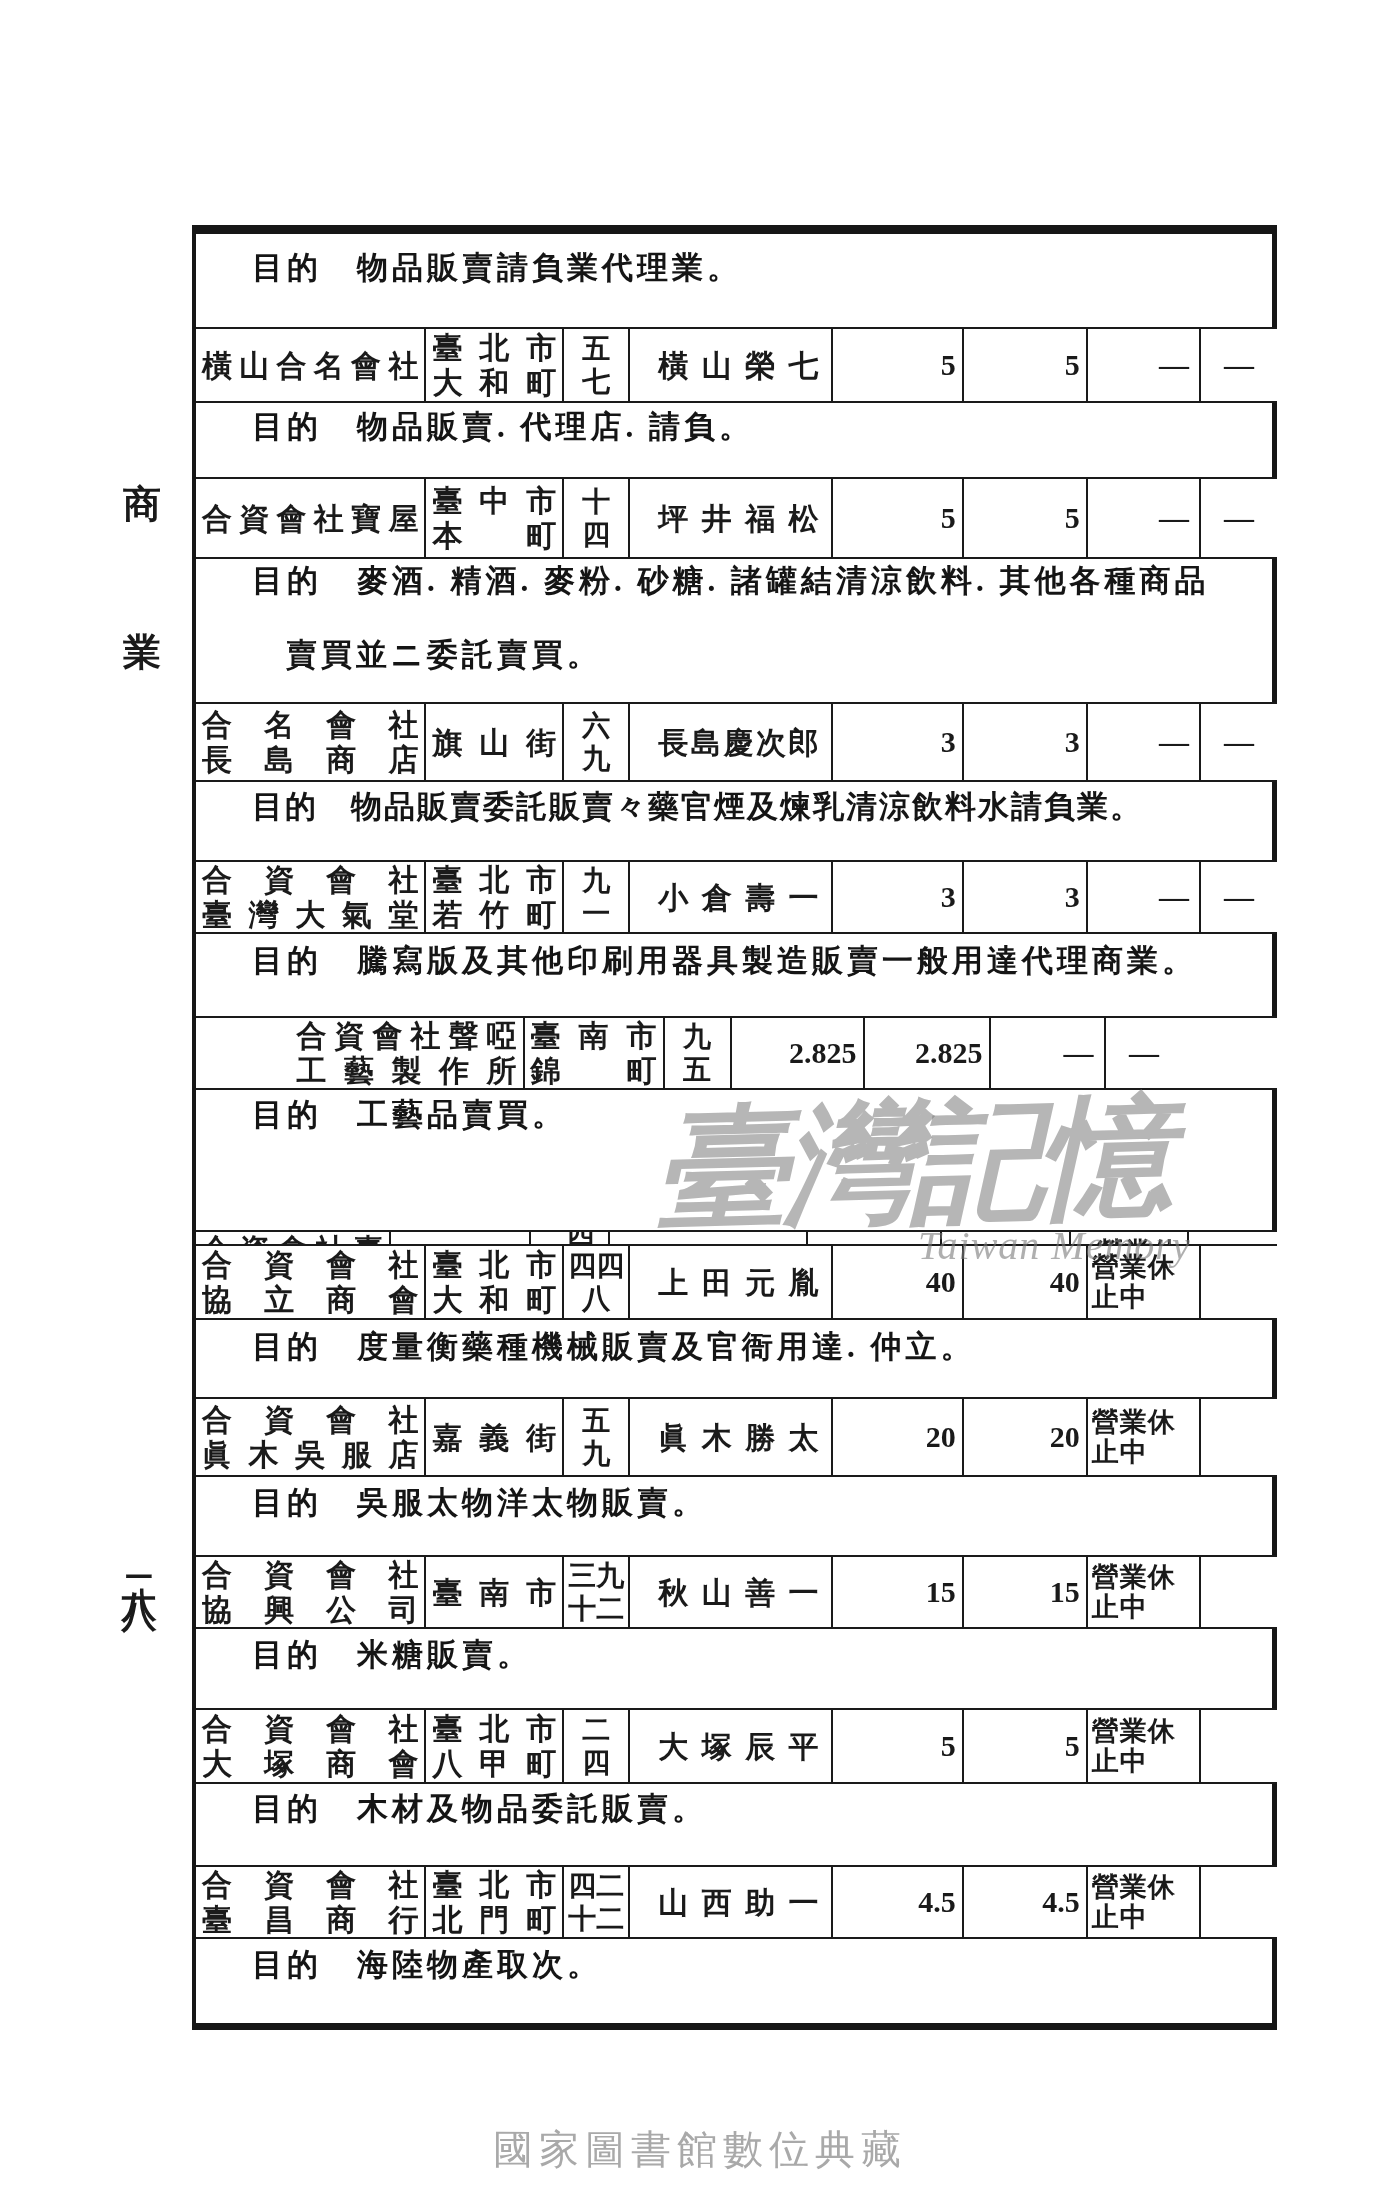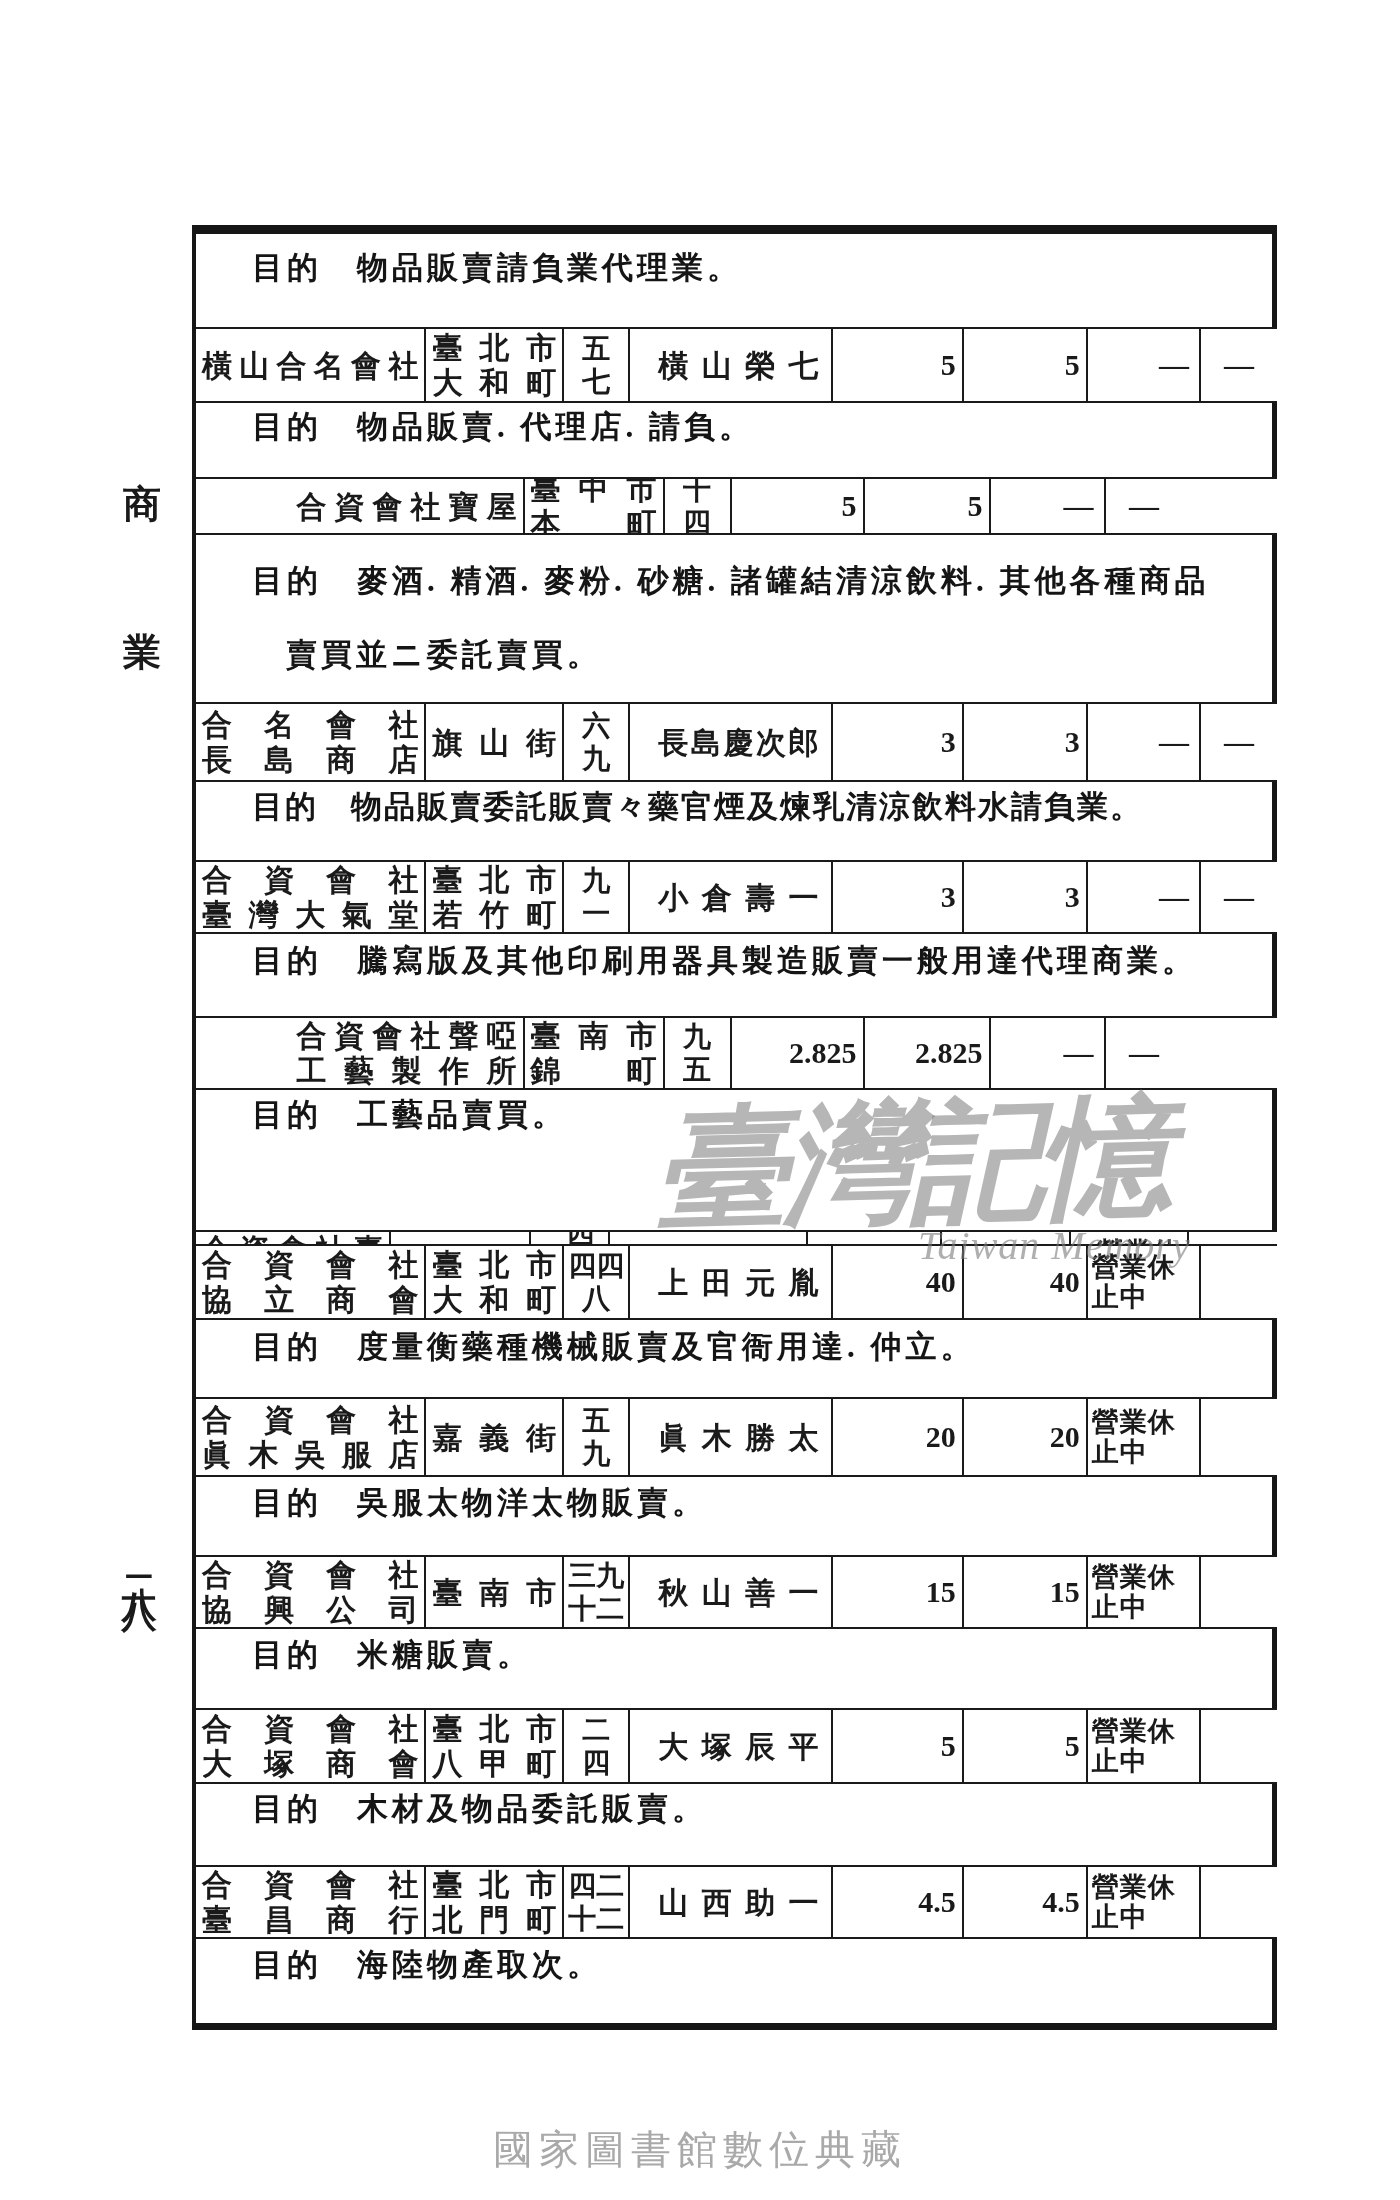--- a/index.html
+++ b/index.html
@@ -45,21 +45,21 @@
   .c6{width:126px;font-size:30px;font-weight:bold;}
   .c6 div{text-align:right;line-height:34px;}
   .c7{width:115px;font-size:27px;font-weight:bold;padding:1px 4px;}
   .c7 div{line-height:30px;}
   .c7.dash div{text-align:right;padding-right:6px;font-size:30px;}
   .c7.status div{text-align:left;letter-spacing:1px;}
   .c8{width:77px;font-size:30px;font-weight:bold;}
   .c8 div{text-align:center;line-height:34px;}
   
   .r1{top:327px;height:76px;}
-  .r2{top:477px;height:58px;}
+  .r2{top:477px;height:82px;}
   .r3{top:702px;height:80px;}
   .r4{top:860px;height:74px;}
   .r5{top:1016px;height:74px;}
   .r6{top:1230px;height:72px;gap:22px;}
   .r7{top:1244px;height:76px;}
   .r8{top:1397px;height:80px;}
   .r9{top:1555px;height:74px;}
   .r10{top:1708px;height:76px;}
   .r11{top:1865px;height:74px;}
   
@@ -160,20 +160,23 @@
       <div></div>
     </div>
   <div class="cell c2">
       <div>臺中市</div>
       <div>本町</div>
     </div>
   <div class="cell c3">
       <div>十</div>
       <div>四</div>
     </div>
+  <div class="cell c4">
+      <div>坪井福松</div>
+    </div>
   <div class="cell c5">
       <div>5</div>
     </div>
   <div class="cell c6">
       <div>5</div>
     </div>
   <div class="cell c7 dash">
       <div>—</div>
     </div>
   <div class="cell c8">

